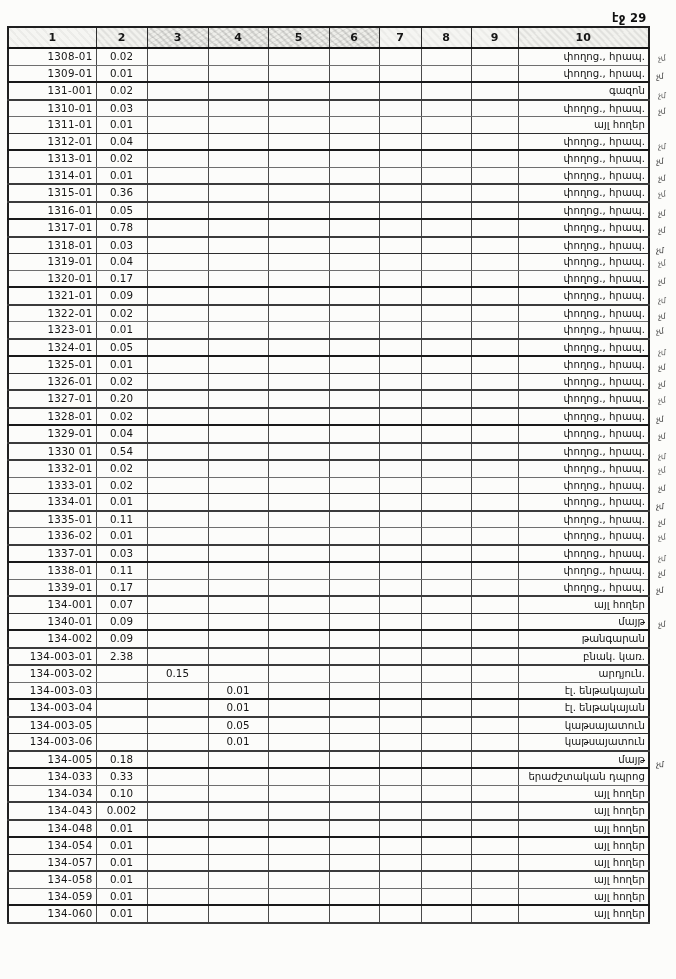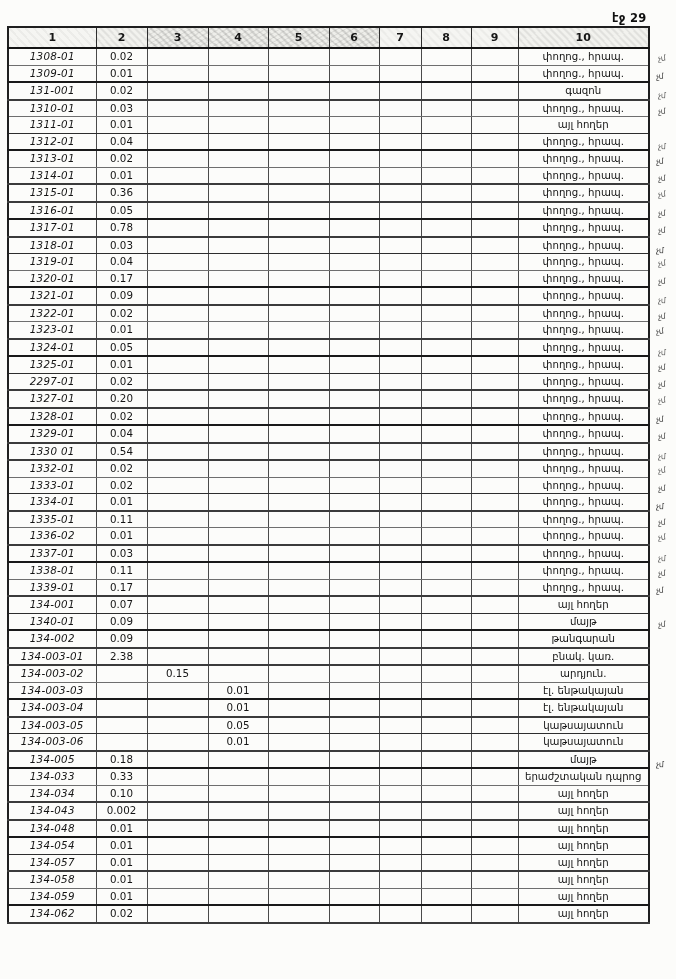--- a/index.html
+++ b/index.html
@@ -46,23 +46,23 @@
     height:15.5px;padding:0 3px;
     font-size:10.3px;line-height:15px;
     vertical-align:middle;white-space:nowrap;
     border-left:1px solid #4a4a4a;border-right:1px solid #4a4a4a;
     border-bottom:2px solid #3b3b3b;
     color:#141414;
   }
   tbody tr:nth-child(3n+1) td{border-bottom:1.2px solid #6e6e6e;}
   tbody tr:nth-child(4n+2) td{border-bottom:2.2px solid #191919;}
   tbody tr:nth-child(7n+5) td{border-bottom:1.6px solid #2d2d2d;}
-  .c1{text-align:center;letter-spacing:0.3px;font-style:italic;}
+  .c1{text-align:right;letter-spacing:0.3px;}
   .c2,.c3,.c4,.c5,.c6,.c7,.c8,.c9{text-align:center;}
-  .c10{text-align:center;position:relative;font-size:10.2px;}
+  .c10{text-align:right;position:relative;font-size:10.2px;}
   .mark{
     position:absolute;right:-17px;top:3px;
     font-size:8px;color:#242424;opacity:0.82;
     transform:rotate(-3deg);
     letter-spacing:-0.5px;
   }
   tbody tr:nth-child(3n) .mark{top:5px;transform:rotate(2deg);opacity:0.7;}
   tbody tr:nth-child(4n+1) .mark{top:2px;transform:rotate(-6deg);opacity:0.75;}
   tbody tr:nth-child(5n+2) .mark{right:-15px;opacity:0.88;}
 </style>
@@ -322,21 +322,21 @@
           <td class="c3"></td>
           <td class="c4"></td>
           <td class="c5"></td>
           <td class="c6"></td>
           <td class="c7"></td>
           <td class="c8"></td>
           <td class="c9"></td>
           <td class="c10">փողոց., հրապ.<span class="mark">չմ</span></td>
         </tr>
         <tr>
-          <td class="c1">2297-01</td>
+          <td class="c1">1326-01</td>
           <td class="c2">0.02</td>
           <td class="c3"></td>
           <td class="c4"></td>
           <td class="c5"></td>
           <td class="c6"></td>
           <td class="c7"></td>
           <td class="c8"></td>
           <td class="c9"></td>
           <td class="c10">փողոց., հրապ.<span class="mark">չմ</span></td>
         </tr>
@@ -694,22 +694,22 @@
           <td class="c3"></td>
           <td class="c4"></td>
           <td class="c5"></td>
           <td class="c6"></td>
           <td class="c7"></td>
           <td class="c8"></td>
           <td class="c9"></td>
           <td class="c10">այլ հողեր</td>
         </tr>
         <tr>
-          <td class="c1">134-062</td>
-          <td class="c2">0.02</td>
+          <td class="c1">134-060</td>
+          <td class="c2">0.01</td>
           <td class="c3"></td>
           <td class="c4"></td>
           <td class="c5"></td>
           <td class="c6"></td>
           <td class="c7"></td>
           <td class="c8"></td>
           <td class="c9"></td>
           <td class="c10">այլ հողեր</td>
         </tr>
       </tbody>

